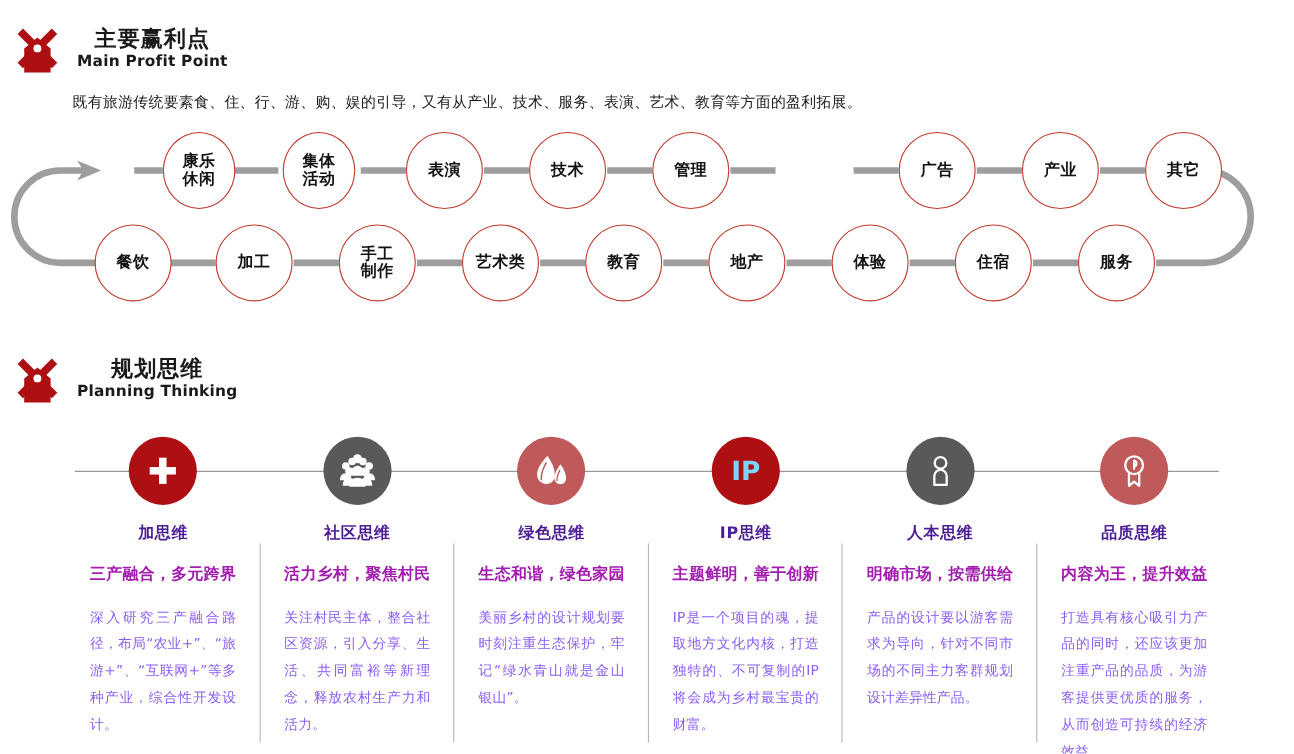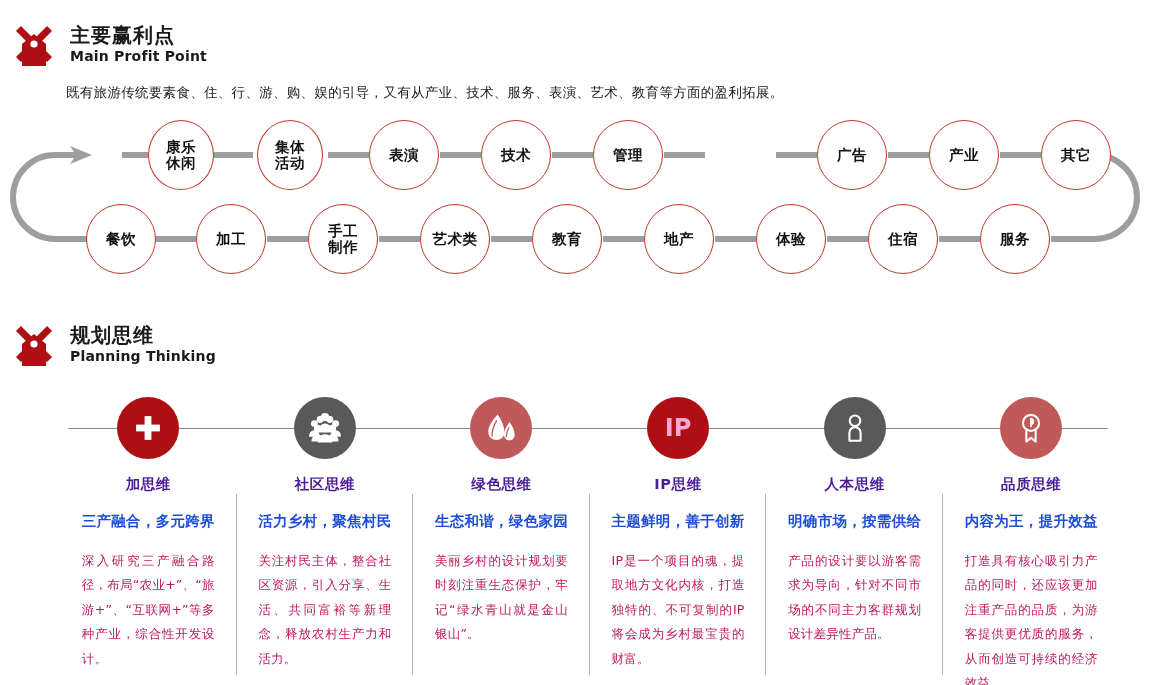--- a/index.html
+++ b/index.html
@@ -7,21 +7,21 @@
     width: 1176px; height: 685px;
     background: #ffffff;
     font-family: "DejaVu Sans", "Liberation Sans", sans-serif;
     overflow: hidden;
   }
   .page { position: relative; width: 1176px; height: 685px; }
 
   
   .section-header { position: absolute; display: flex; align-items: center; gap: 10px; }
   .windmill { width: 52px; height: 52px; flex: none; }
-  .header-text { display: flex; flex-direction: column; justify-content: center; }
+  .header-text { display: flex; flex-direction: column; justify-content: center; align-items: center; }
   .header-cn {
     font-size: 20px; font-weight: bold; color: #1a1a1a;
     letter-spacing: 1px; line-height: 1.15;
   }
   .header-en {
     font-size: 14px; font-weight: bold; color: #1a1a1a;
     letter-spacing: 0.2px; line-height: 1.2; margin-top: 1px;
   }
 
   .intro-text {
@@ -47,31 +47,31 @@
     width: 1040px; height: 1px; background: #8c8c8c;
   }
   .cols { position: absolute; left: 60px; top: 0; width: 1060px; display: flex; }
   .col { width: 176.6px; position: relative; display: flex; flex-direction: column; align-items: center; }
   .icon-circle {
     width: 62px; height: 62px; border-radius: 50%;
     display: flex; align-items: center; justify-content: center;
     position: relative; z-index: 2; margin-top: 7px;
   }
   .icon-circle svg { display: block; }
-  .ip-text { color: #f9a8d4; font-size: 24px; font-weight: bold; letter-spacing: 0px; }
+  .ip-text { color: #7dd3fc; font-size: 24px; font-weight: bold; letter-spacing: 0px; }
   .col-title {
     margin-top: 16px; font-size: 14.5px; font-weight: bold;
     color: #4c1d95; letter-spacing: 0.6px;
   }
   .col-sub {
     margin-top: 18px; font-size: 14.5px; font-weight: bold;
-    color: #1d4ed8; letter-spacing: 0.3px; white-space: nowrap;
+    color: #a21caf; letter-spacing: 0.3px; white-space: nowrap;
   }
   .col-body {
-    margin-top: 18px; font-size: 12.5px; color: #be185d;
+    margin-top: 18px; font-size: 12.5px; color: #8b5cf6;
     line-height: 1.95; width: 133px; text-align: justify;
     text-align-last: left; letter-spacing: 0.2px;
   }
   .divider {
     position: absolute; top: 104px; right: 0;
     width: 1px; height: 181px; background: #b5b5b5;
   }
   .col:last-child .divider { display: none; }
 </style>
 </head>

